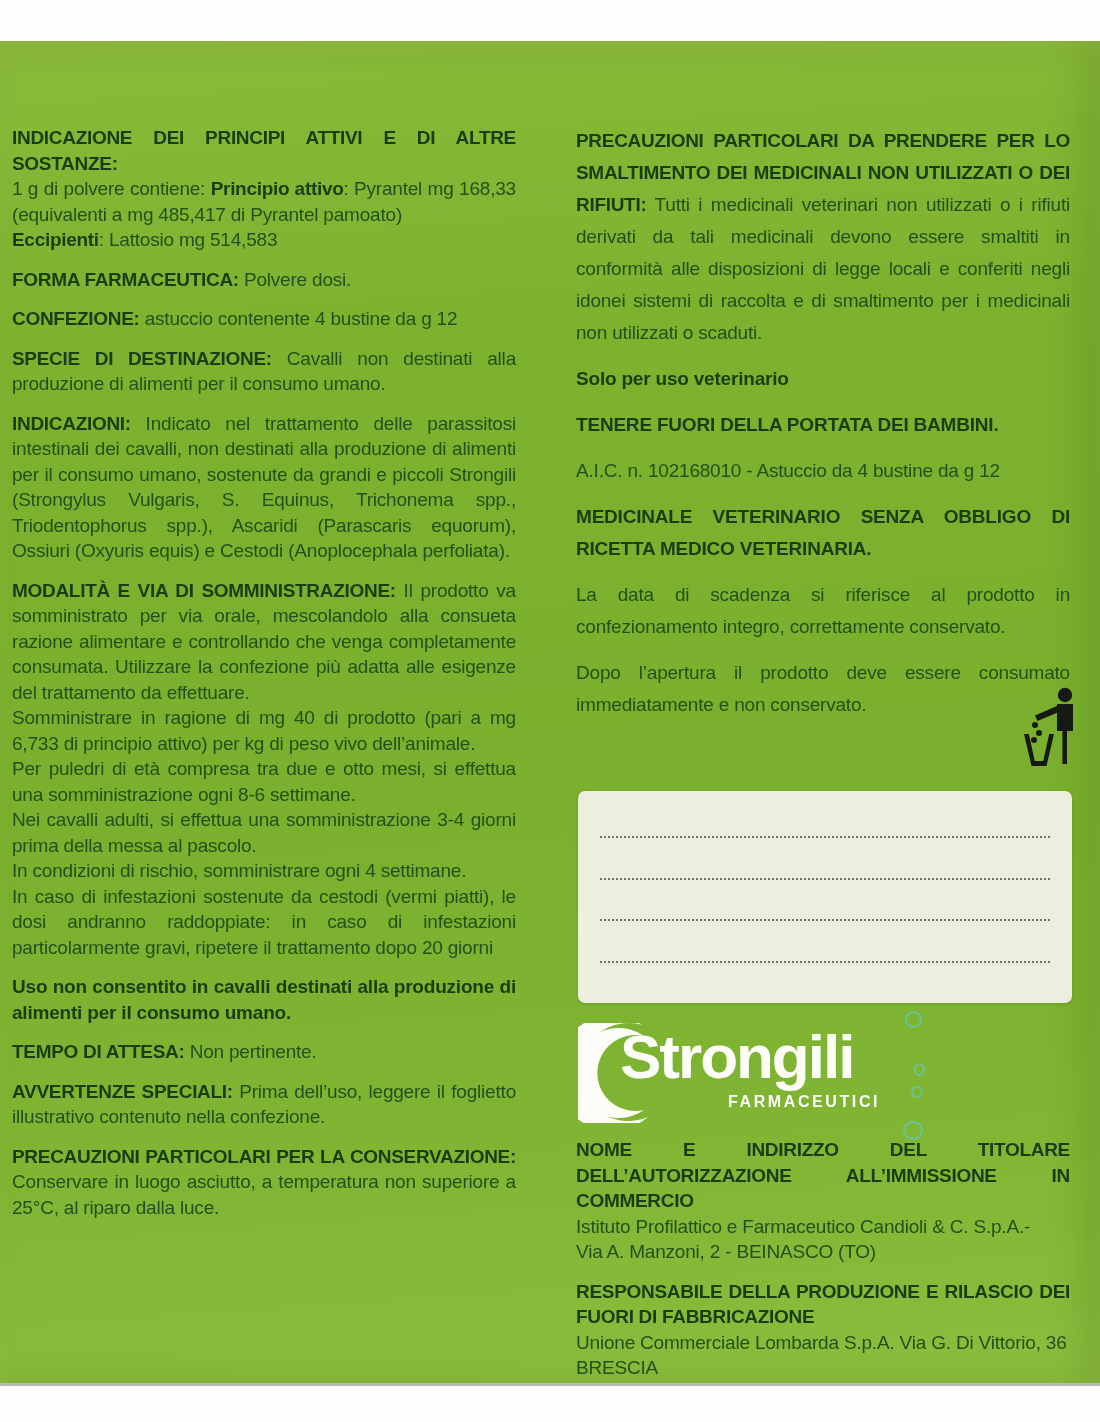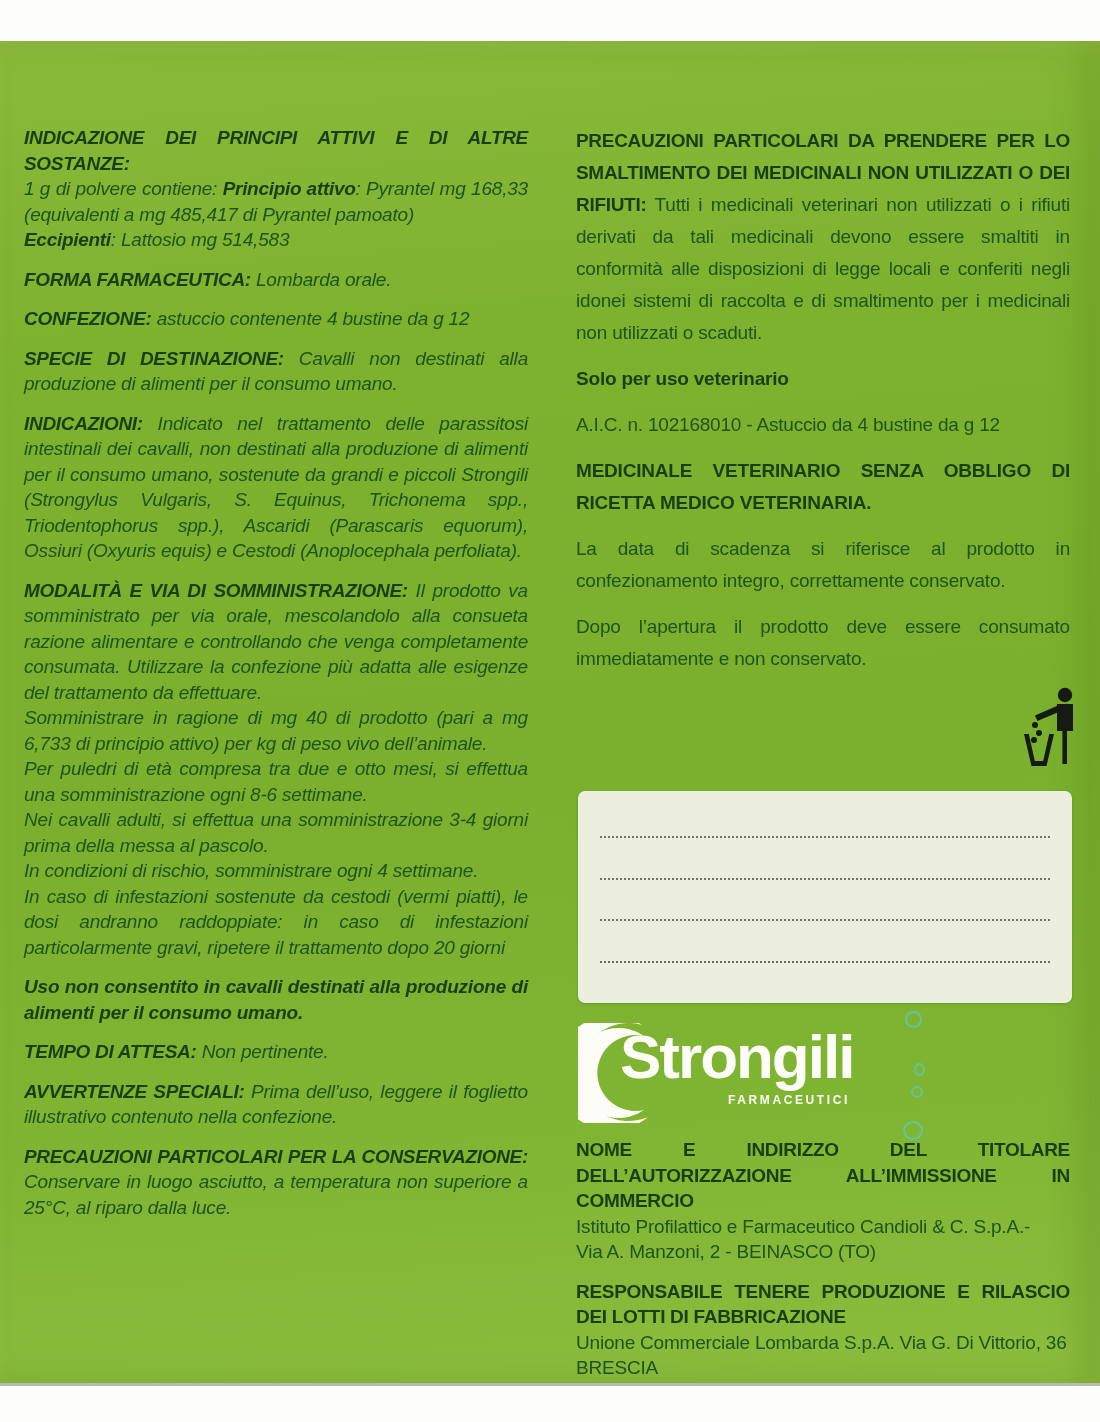--- a/index.html
+++ b/index.html
@@ -12,21 +12,21 @@
   .top-strip{position:absolute;left:0;top:0;width:1100px;height:41px;background:#fdfdfc;}
   .panel{
     position:absolute;left:0;top:41px;width:1100px;height:1342px;
     background:linear-gradient(176deg,#8aba39 0%,#7db22f 22%,#7ab02d 55%,#80b533 80%,#8cbd3e 100%);
     box-shadow:inset -20px 0 34px rgba(48,82,8,.16), inset 0 8px 14px rgba(230,245,150,.10);
     border-bottom:3px solid #b6bab0;
   }
   .bottom-strip{position:absolute;left:0;top:1386px;width:1100px;height:36px;background:#fdfdfc;}
 
   .col{position:absolute;color:#1d4a1a;}
-  .col-left{left:24px;top:84px;width:504px;font-style:italic;}
+  .col-left{left:12px;top:84px;width:504px;}
   .col-right{left:576px;top:84px;width:494px;}
 
   .para{margin:0 0 14px;text-align:justify;font-size:19px;line-height:25.5px;letter-spacing:-0.2px;color:#20521c;}
   .para.nogap{margin-bottom:0;}
   .sec{font-weight:700;color:#173f13;letter-spacing:-0.3px;}
   .bold-para{font-weight:700;color:#173f13;}
   .col-right .para{line-height:32px;}
 
   .tidyman{position:absolute;left:1022px;top:646px;width:62px;height:82px;}
 
@@ -38,21 +38,21 @@
   .dl1{top:45px;}.dl2{top:87px;}.dl3{top:128px;}.dl4{top:170px;}
 
   .logo{position:absolute;left:578px;top:980px;width:300px;height:102px;color:#fff;}
   .logo svg{position:absolute;left:0;top:2px;}
   .wordmark{
     position:absolute;left:42px;top:0px;
     font-size:62px;font-weight:700;letter-spacing:-2px;color:#fdfdf8;
   }
   .logo-sub{
     position:absolute;left:150px;top:72px;
-    font-size:12px;font-weight:700;letter-spacing:2.6px;color:#fdfdf8;
+    font-size:16px;font-weight:700;letter-spacing:2.6px;color:#fdfdf8;
   }
 
   .print-mark{position:absolute;border:2px solid #5cc8c2;border-radius:50%;opacity:.75;}
   .pm1{left:905px;top:970px;width:13px;height:13px;}
   .pm2{left:914px;top:1022px;width:7px;height:9px;}
   .pm3{left:911px;top:1045px;width:8px;height:8px;}
   .pm4{left:903px;top:1080px;width:16px;height:15px;}
   .pm5{left:899px;top:1351px;width:12px;height:12px;}
 
   .addr-line{display:block;text-align:left;}
@@ -63,21 +63,21 @@
 <div class="screen">
   <div class="top-strip"></div>
 
   <div class="panel">
 
     <div class="col col-left">
       <p class="para nogap"><span class="sec">INDICAZIONE DEI PRINCIPI ATTIVI E DI ALTRE SOSTANZE:</span></p>
       <p class="para nogap"><span>1 g di polvere contiene:</span> <span class="sec">Principio attivo</span><span>: Pyrantel mg 168,33 (equivalenti a mg 485,417 di Pyrantel pamoato)</span></p>
       <p class="para"><span class="sec">Eccipienti</span><span>: Lattosio mg 514,583</span></p>
 
-      <p class="para"><span class="sec">FORMA FARMACEUTICA:</span> <span>Lombarda orale.</span></p>
+      <p class="para"><span class="sec">FORMA FARMACEUTICA:</span> <span>Polvere dosi.</span></p>
 
       <p class="para"><span class="sec">CONFEZIONE:</span> <span>astuccio contenente 4 bustine da g 12</span></p>
 
       <p class="para"><span class="sec">SPECIE DI DESTINAZIONE:</span> <span>Cavalli non destinati alla produzione di alimenti per il consumo umano.</span></p>
 
       <p class="para"><span class="sec">INDICAZIONI:</span> <span>Indicato nel trattamento delle parassitosi intestinali dei cavalli, non destinati alla produzione di alimenti per il consumo umano, sostenute da grandi e piccoli Strongili (Strongylus Vulgaris, S. Equinus, Trichonema spp., Triodentophorus spp.), Ascaridi (Parascaris equorum), Ossiuri (Oxyuris equis) e Cestodi (Anoplocephala perfoliata).</span></p>
 
       <p class="para nogap"><span class="sec">MODALITÀ E VIA DI SOMMINISTRAZIONE:</span> <span>Il prodotto va somministrato per via orale, mescolandolo alla consueta razione alimentare e controllando che venga completamente consumata. Utilizzare la confezione più adatta alle esigenze del trattamento da effettuare.</span></p>
       <p class="para nogap"><span>Somministrare in ragione di mg 40 di prodotto (pari a mg 6,733 di principio attivo) per kg di peso vivo dell’animale.</span></p>
       <p class="para nogap"><span>Per puledri di età compresa tra due e otto mesi, si effettua una somministrazione ogni 8-6 settimane.</span></p>
@@ -90,20 +90,21 @@
       <p class="para"><span class="sec">TEMPO DI ATTESA:</span> <span>Non pertinente.</span></p>
 
       <p class="para"><span class="sec">AVVERTENZE SPECIALI:</span> <span>Prima dell’uso, leggere il foglietto illustrativo contenuto nella confezione.</span></p>
 
       <p class="para"><span class="sec">PRECAUZIONI PARTICOLARI PER LA CONSERVAZIONE:</span> <span>Conservare in luogo asciutto, a temperatura non superiore a 25°C, al riparo dalla luce.</span></p>
     </div>
 
     <div class="col col-right">
       <p class="para"><span class="sec">PRECAUZIONI PARTICOLARI DA PRENDERE PER LO SMALTIMENTO DEI MEDICINALI NON UTILIZZATI O DEI RIFIUTI:</span> <span>Tutti i medicinali veterinari non utilizzati o i rifiuti derivati da tali medicinali devono essere smaltiti in conformità alle disposizioni di legge locali e conferiti negli idonei sistemi di raccolta e di smaltimento per i medicinali non utilizzati o scaduti.</span></p>
       <p class="para bold-para"><span>Solo per uso veterinario</span></p>
+      <p class="para bold-para"><span>TENERE FUORI DELLA PORTATA DEI BAMBINI.</span></p>
       <p class="para"><span>A.I.C. n. 102168010 - Astuccio da 4 bustine da g 12</span></p>
       <p class="para bold-para"><span>MEDICINALE VETERINARIO SENZA OBBLIGO DI RICETTA MEDICO VETERINARIA.</span></p>
       <p class="para"><span>La data di scadenza si riferisce al prodotto in confezionamento integro, correttamente conservato.</span></p>
       <p class="para"><span>Dopo l’apertura il prodotto deve essere consumato immediatamente e non conservato.</span></p>
     </div>
 
     <div class="tidyman">
       <svg width="62" height="82" viewBox="0 0 62 82" xmlns="http://www.w3.org/2000/svg">
         <g fill="#161a14">
           <circle cx="43" cy="8" r="7.2"></circle>
@@ -134,21 +135,21 @@
       <span class="wordmark">Strongili</span>
       <span class="logo-sub">FARMACEUTICI</span>
     </div>
 
     <div class="col" style="left:576px;top:1096px;width:494px;">
       <p class="para nogap"><span class="sec">NOME E INDIRIZZO DEL TITOLARE DELL’AUTORIZZAZIONE ALL’IMMISSIONE IN COMMERCIO</span></p>
       <p class="para" style="text-align:left;">
         <span class="addr-line">Istituto Profilattico e Farmaceutico Candioli &amp; C. S.p.A.-</span>
         <span class="addr-line">Via A. Manzoni, 2 - BEINASCO (TO)</span>
       </p>
-      <p class="para nogap"><span class="sec">RESPONSABILE TENERE PRODUZIONE E RILASCIO DEI LOTTI DI FABBRICAZIONE</span></p>
+      <p class="para nogap"><span class="sec">RESPONSABILE DELLA PRODUZIONE E RILASCIO DEI FUORI DI FABBRICAZIONE</span></p>
       <p class="para" style="text-align:left;">
         <span class="addr-line">Unione Commerciale Lombarda S.p.A.  Via G. Di Vittorio, 36</span>
         <span class="addr-line">BRESCIA</span>
       </p>
     </div>
 
     <div class="print-mark pm1"></div>
     <div class="print-mark pm2"></div>
     <div class="print-mark pm3"></div>
     <div class="print-mark pm4"></div>

